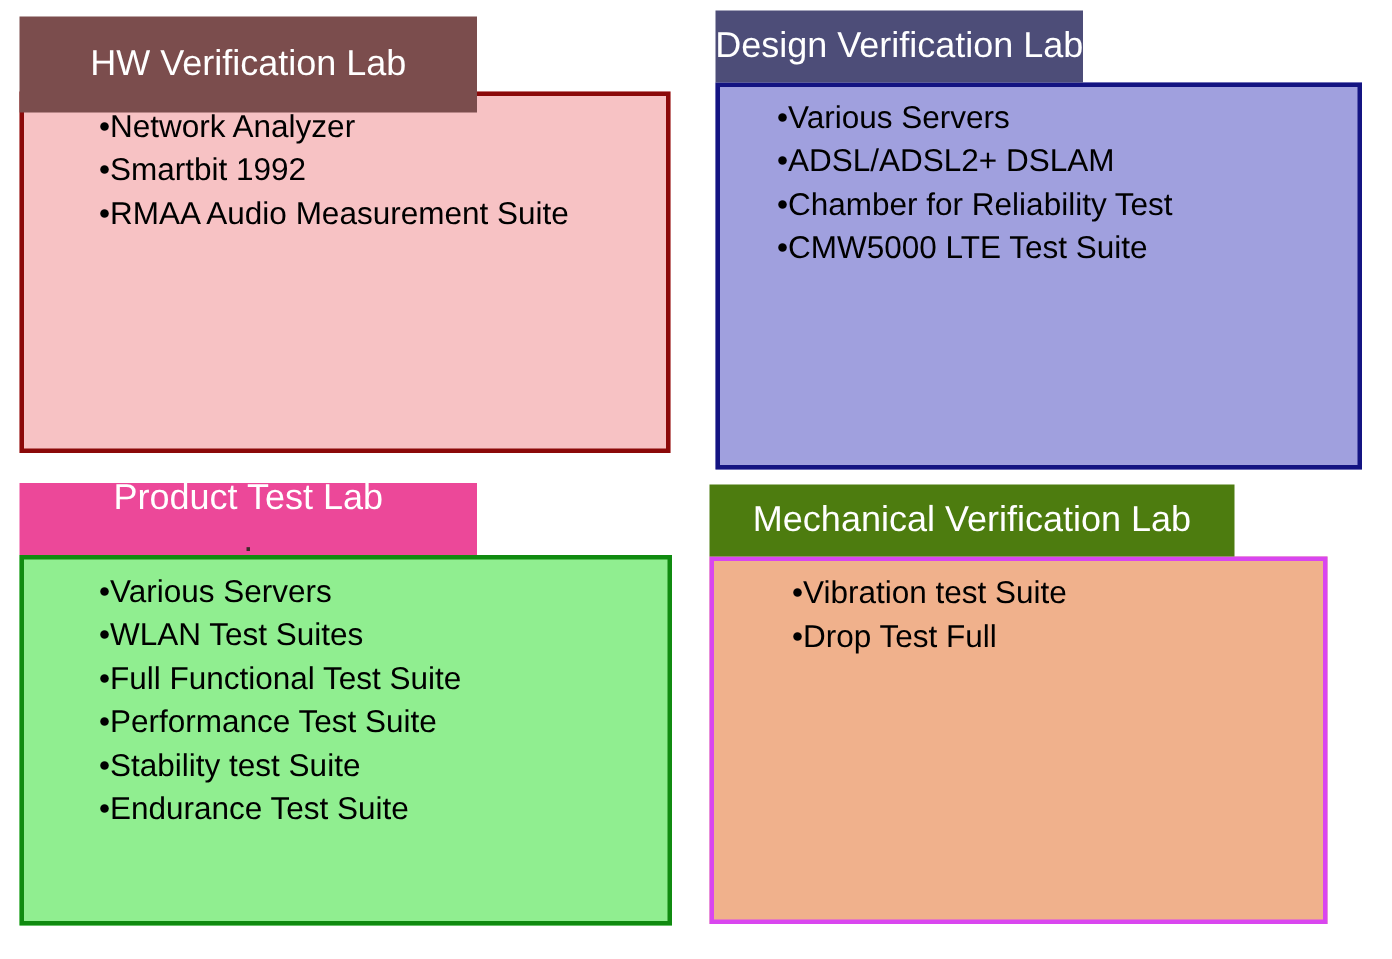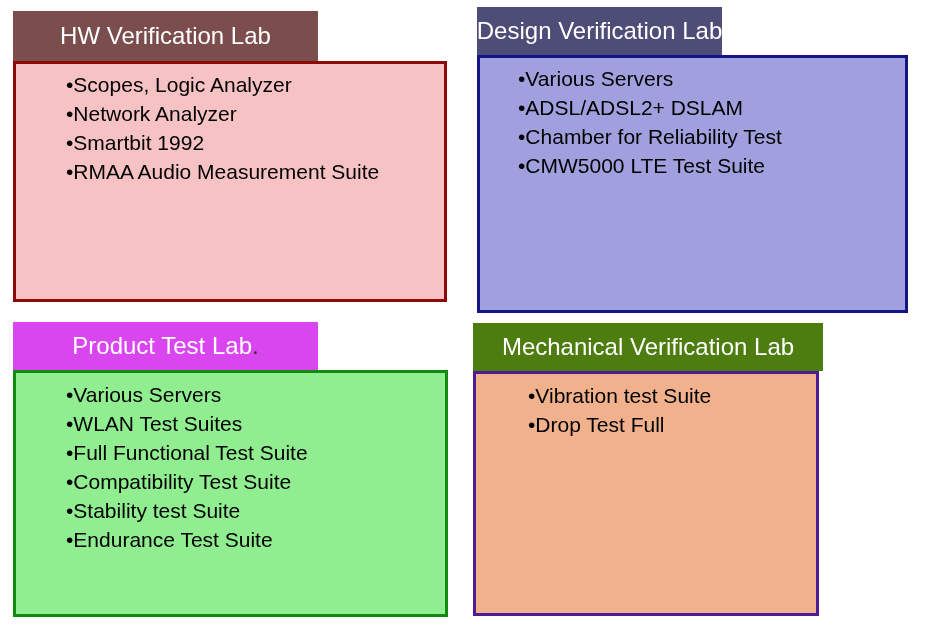--- a/index.html
+++ b/index.html
@@ -32,58 +32,57 @@
 
   .lab-body ul {
     list-style: none;
     margin: 0;
     font-size: 21px;
     line-height: 29px;
     color: #000000;
   }
 
   
-  .hw .lab-header { left: 13px; top: 11px; width: 305px; height: 50px; background: #7B4D4D; }
+  .hw .lab-header { left: 13px; top: 11px; width: 305px; height: 64px; background: #7B4D4D; }
   .hw .lab-body   { left: 13px; top: 61px; width: 434px; height: 241px;
                     background: #F7C2C4; border: 3px solid #8B0909; }
   .hw .lab-body ul { padding: 6px 4px 0 50px; }
 
   
   .design .lab-header { left: 477px; top: 7px; width: 245px; height: 48px; background: #4D4D78; }
   .design .lab-body   { left: 477px; top: 55px; width: 431px; height: 258px;
                         background: #A0A0DE; border: 3px solid #141482; }
   .design .lab-body ul { padding: 6px 4px 0 38px; }
 
   
-  .product .lab-header { left: 13px; top: 322px; width: 305px; height: 48px; background: #d946ef; }
+  .product .lab-header { left: 13px; top: 322px; width: 305px; height: 48px; background: #ec4899; flex-direction: column; }
   .product .lab-body   { left: 13px; top: 370px; width: 435px; height: 247px;
                          background: #90EE90; border: 3px solid #108B10; }
   .product .lab-body ul { padding: 7px 4px 0 50px; }
 
   
   .mech .lab-header { left: 473px; top: 323px; width: 350px; height: 48px; background: #4d7c0f; align-items: center; }
-  .mech .lab-body   { left: 473px; top: 371px; width: 346px; height: 245px;
-                      background: #F0B18C; border: 3px solid #4c1d95; }
+  .mech .lab-body   { left: 473px; top: 371px; width: 412px; height: 245px;
+                      background: #F0B18C; border: 3px solid #d946ef; }
   .mech .lab-body ul { padding: 7px 4px 0 52px; }
 
   .title-period { color: #3d2b2b; }
 </style>
 </head>
 <body>
 
 <div class="canvas">
 
   <section class="hw">
     <div class="lab-header">
       <span>HW Verification Lab</span>
         <span class="title-period"></span>
     </div>
     <div class="lab-body">
       <ul>
-          <li>•Scopes, Logic Analyzer</li>
           <li>•Network Analyzer</li>
           <li>•Smartbit 1992</li>
           <li>•RMAA Audio Measurement Suite</li>
         </ul>
     </div>
   </section>
 
   <section class="design">
     <div class="lab-header">
       <span>Design Verification Lab</span>
@@ -102,21 +101,21 @@
   <section class="product">
     <div class="lab-header">
       <span>Product Test Lab</span>
         <span class="title-period">.</span>
     </div>
     <div class="lab-body">
       <ul>
           <li>•Various Servers</li>
           <li>•WLAN Test Suites</li>
           <li>•Full Functional Test Suite</li>
-          <li>•Compatibility Test Suite</li>
+          <li>•Performance Test Suite</li>
           <li>•Stability test Suite</li>
           <li>•Endurance Test Suite</li>
         </ul>
     </div>
   </section>
 
   <section class="mech">
     <div class="lab-header">
       <span>Mechanical Verification Lab</span>
         <span class="title-period"></span>

